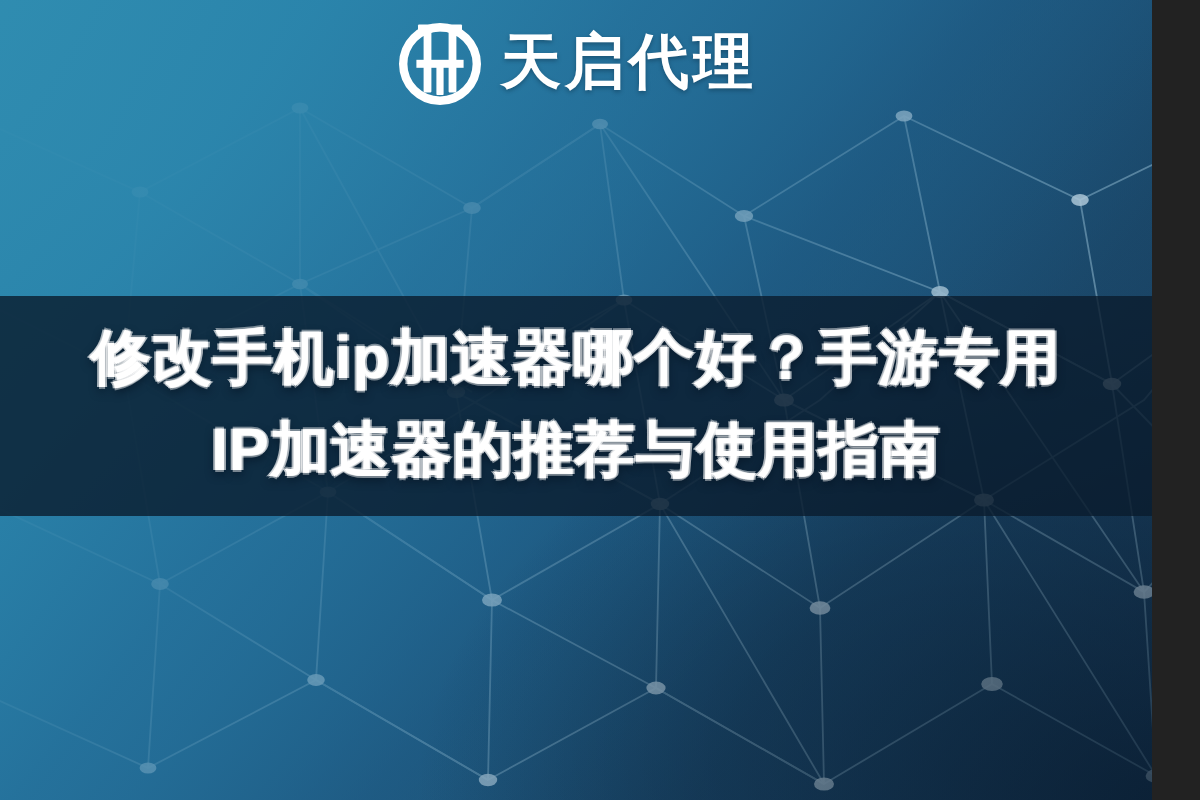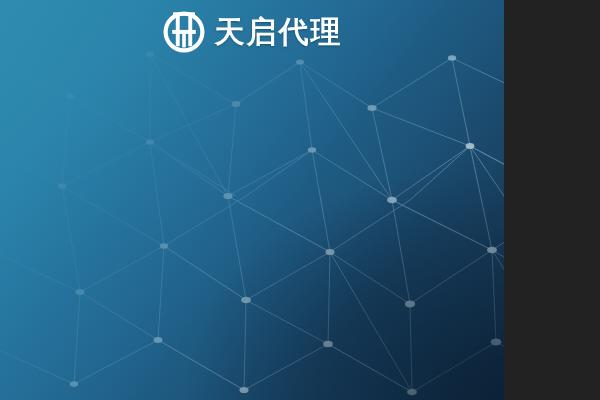--- a/index.html
+++ b/index.html
@@ -3,21 +3,21 @@
 <meta charset="utf-8">
 <title>Banner</title>
 <style>
   html, body {
     margin: 0;
     padding: 0;
     background: #222;
   }
   #banner {
     position: relative;
-    width: 504px;
+    width: 576px;
     height: 400px;
     overflow: hidden;
     font-family: Liberation Sans, sans-serif;
     -webkit-font-smoothing: antialiased;
   }
 
   
   .bg-base {
     position: absolute;
     inset: 0;
@@ -198,14 +198,18 @@
       <path fill="#ffffff" d="M22 1.5A20.5 20.5 0 1 0 42.5 22 20.52 20.52 0 0 0 22 1.5Zm0 4.2A16.3 16.3 0 1 1 5.7 22 16.32 16.32 0 0 1 22 5.7Z"></path>
       <rect x="10.2" y="19.9" width="23.6" height="4.0" fill="#ffffff"></rect>
       <rect x="13.8" y="4.0" width="3.9" height="32.2" rx="0.4" fill="#ffffff"></rect>
       <rect x="26.3" y="4.0" width="3.9" height="32.2" rx="0.4" fill="#ffffff"></rect>
       <rect x="20.2" y="22.0" width="3.6" height="15.5" rx="0.4" fill="#ffffff"></rect>
       <rect x="11.0" y="2.2" width="22.0" height="3.4" rx="0.5" fill="#ffffff"></rect>
     </svg>
     <span class="logo-text">天启代理</span>
   </div>
 
+  <div class="title-band">
+    <div class="title-line">修改手机ip加速器哪个好？手游专用</div>
+    <div class="title-line">IP加速器的推荐与使用指南</div>
+  </div>
 
 </div>
 
 </body></html>

